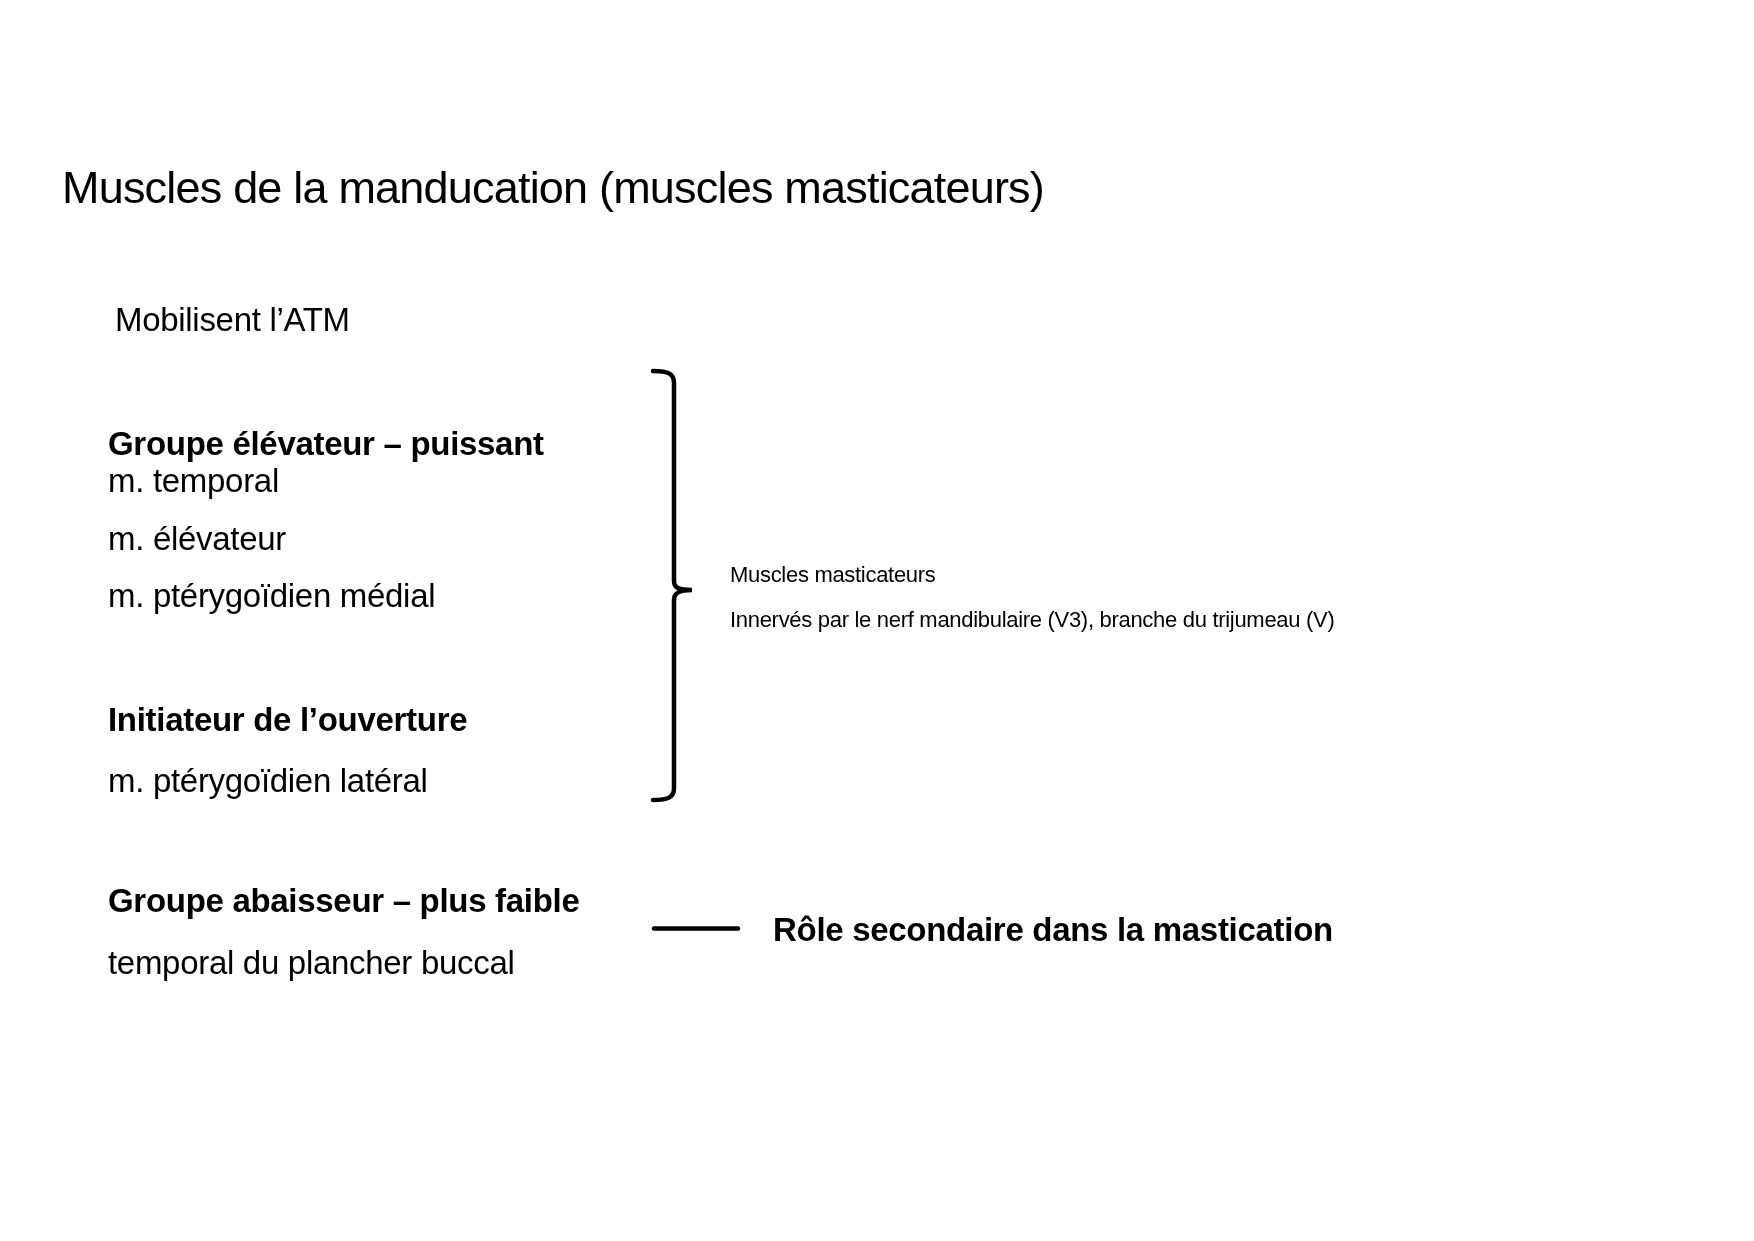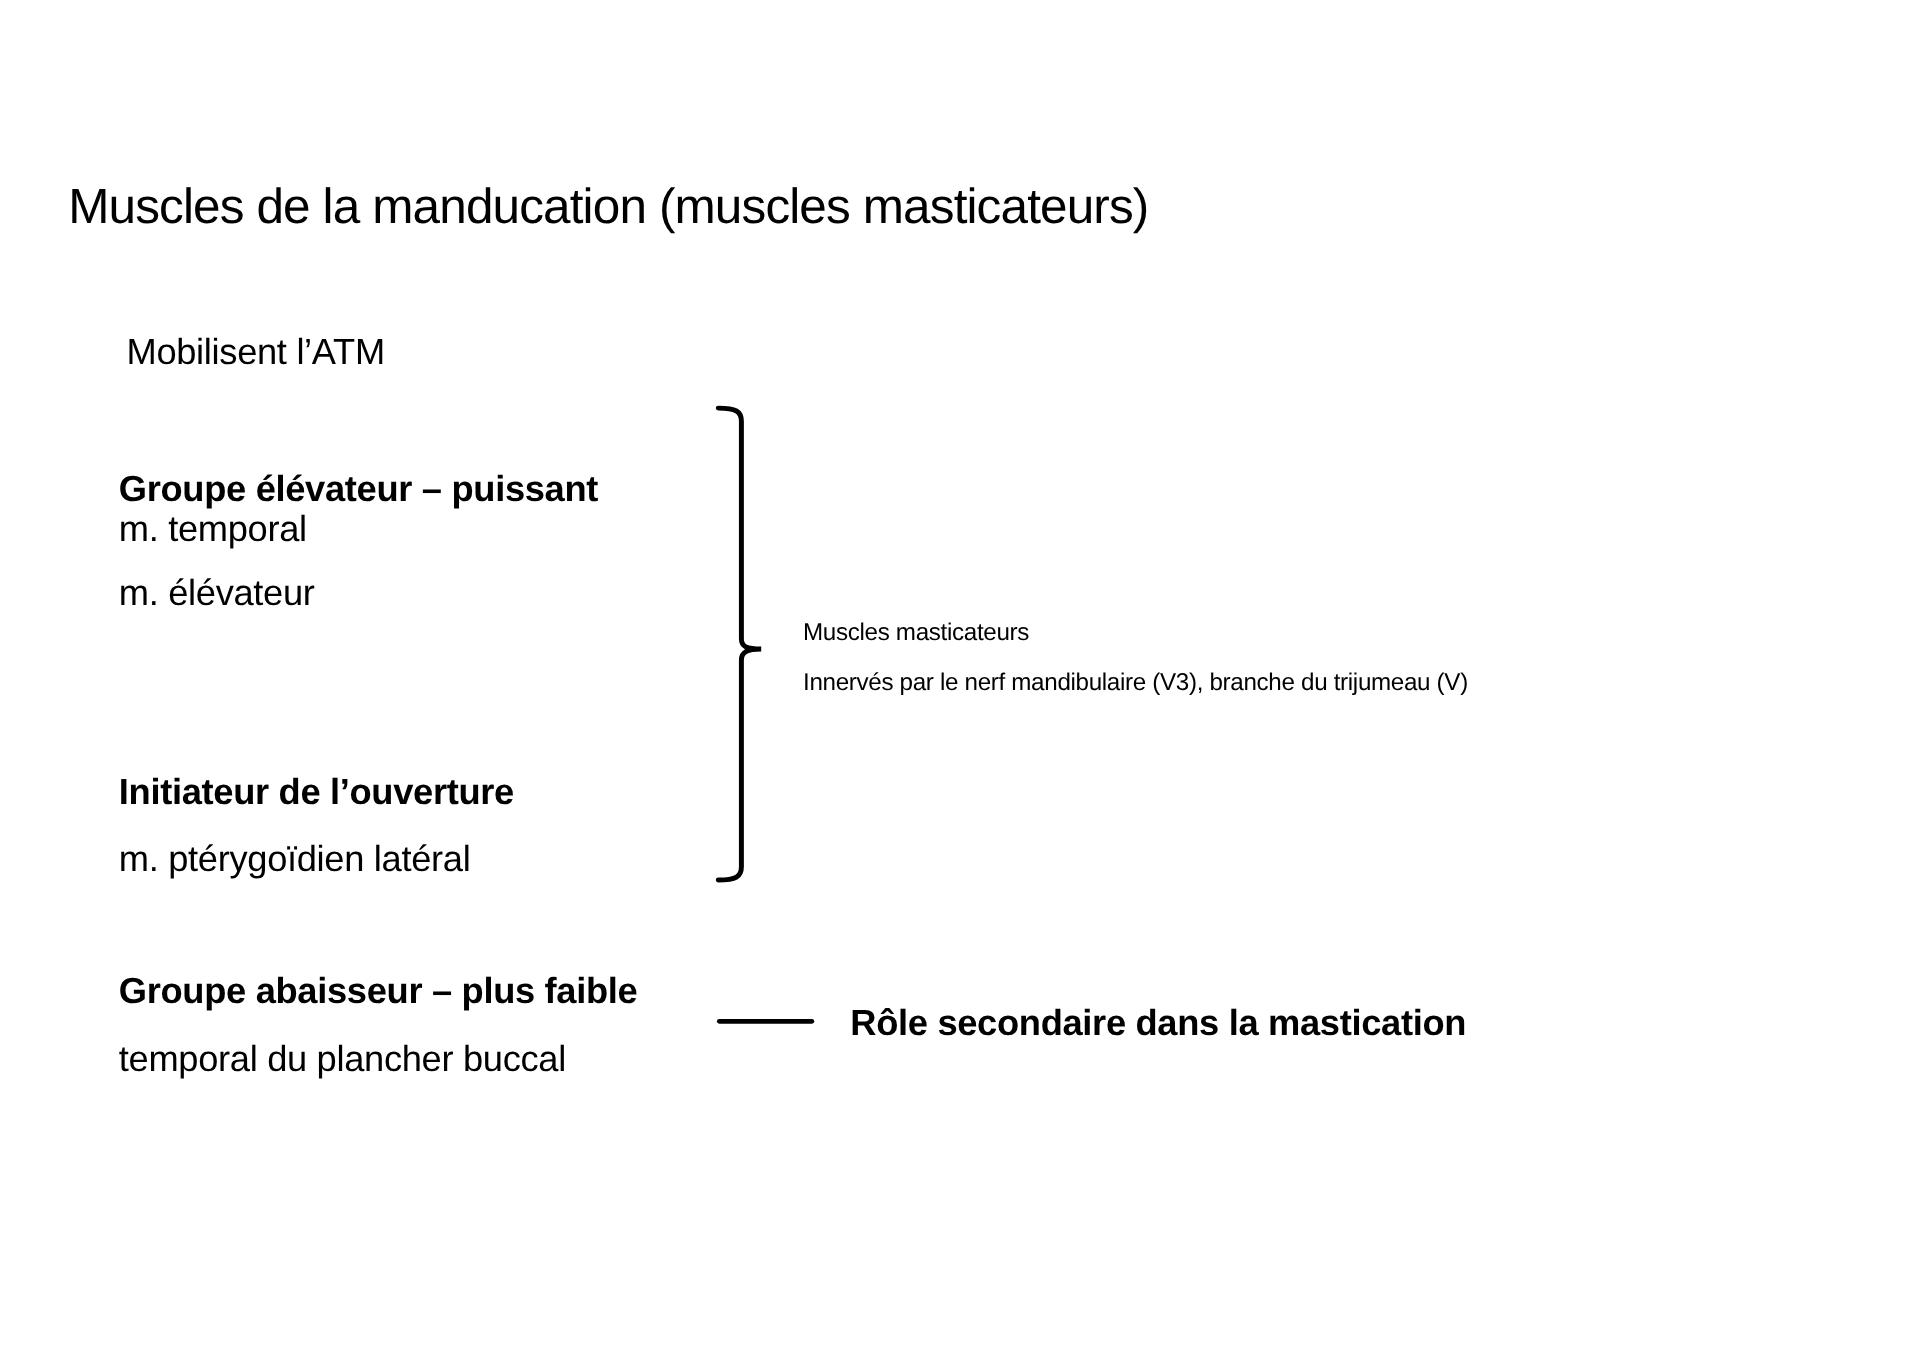--- a/index.html
+++ b/index.html
@@ -37,20 +37,21 @@
 
 <div class="slide">
 
   <div class="abs title" style="left:62px; top:165px;">Muscles de la manducation (muscles masticateurs)</div>
 
   <div class="abs body-text" style="left:115px; top:303px;">Mobilisent l’ATM</div>
 
   <div class="abs body-text bold" style="left:108px; top:399px;margin-top:28px;">Groupe élévateur – puissant</div>
   <div class="abs body-text" style="left:108px; top:464px;text-align:right;">m. temporal</div>
   <div class="abs body-text" style="left:108px; top:522px;">m. élévateur</div>
+  <div class="abs body-text" style="left:108px; top:579px;">m. ptérygoïdien médial</div>
 
   <div class="abs body-text bold" style="left:108px; top:703px;">Initiateur de l’ouverture</div>
   <div class="abs body-text" style="left:108px; top:764px;">m. ptérygoïdien latéral</div>
 
   <div class="abs body-text bold" style="left:108px; top:884px;">Groupe abaisseur – plus faible</div>
   <div class="abs body-text" style="left:108px; top:946px;">temporal du plancher buccal</div>
 
   <svg class="shape" style="left:640px; top:360px;" width="70" height="450" viewBox="0 0 70 450">
     <path d="M 13 11 C 29 11 34 14 34 23 L 34 221 C 34 228 39 230 52 230 C 39 230 34 233 34 240 L 34 428 C 34 437 29 440 13 440" fill="none" stroke="#000000" stroke-width="4.5" stroke-linecap="round"></path>
   </svg>

